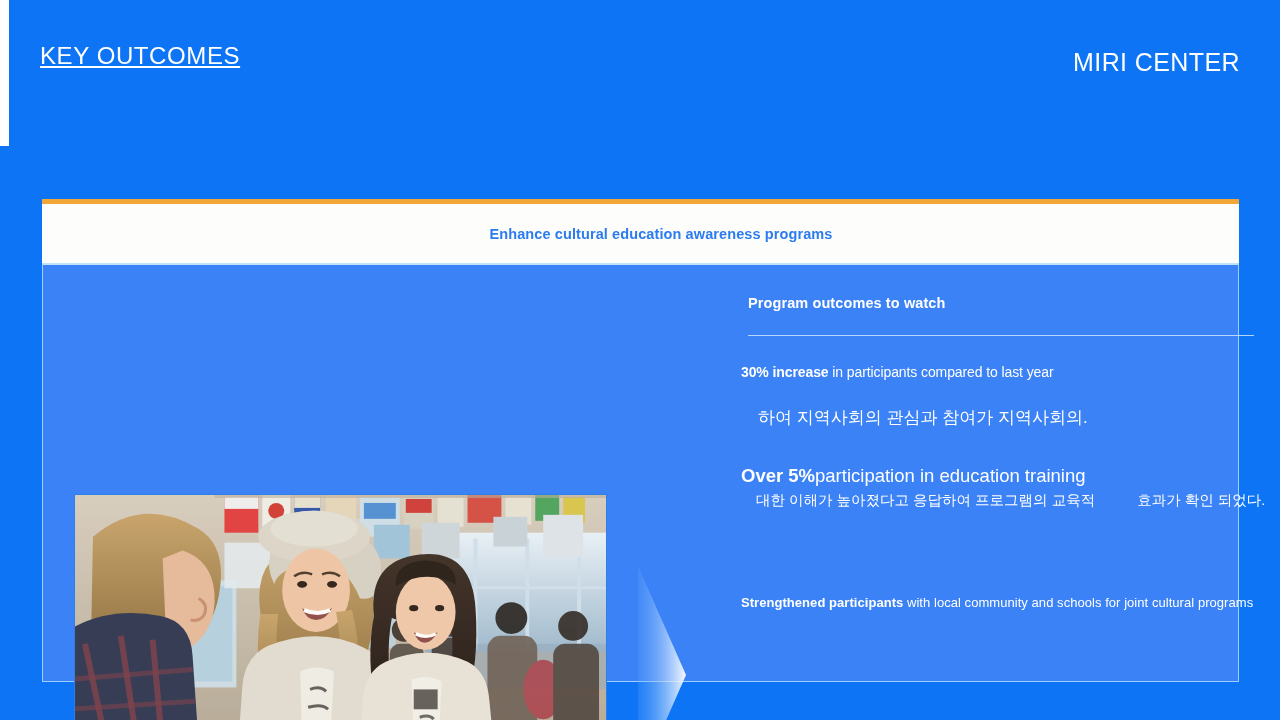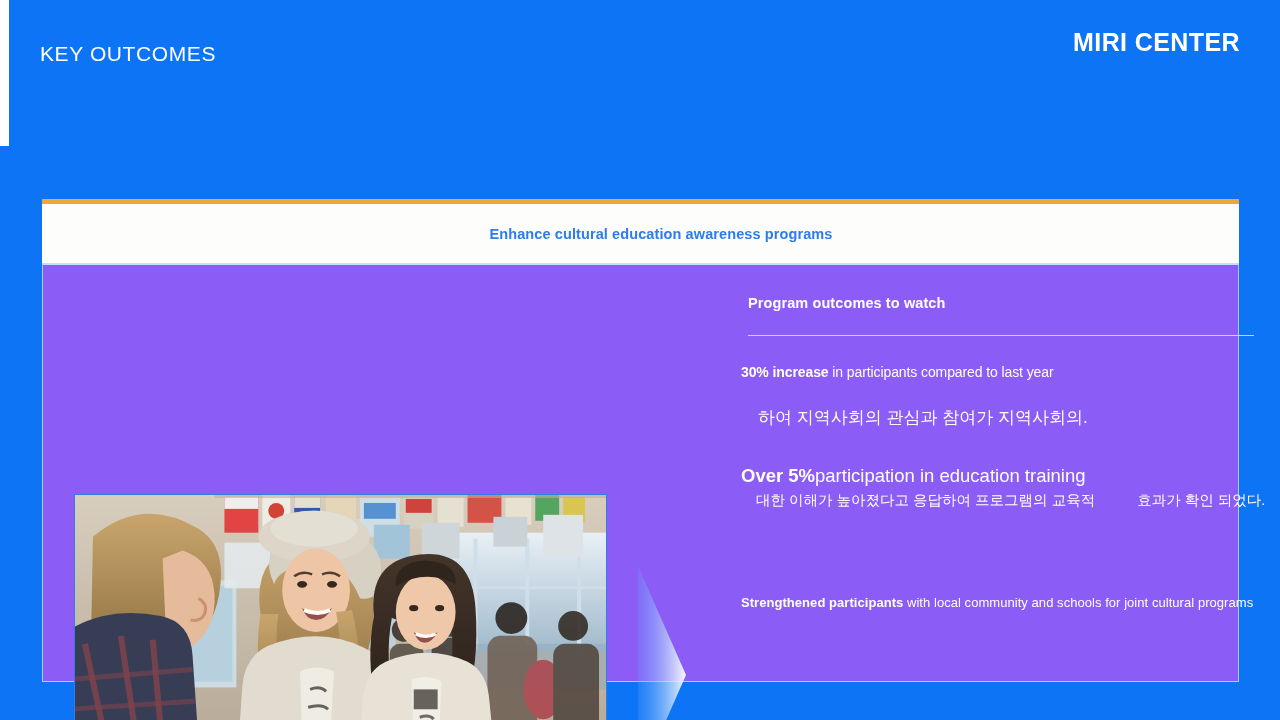--- a/index.html
+++ b/index.html
@@ -21,31 +21,32 @@
     position: absolute;
     left: 0; top: 0;
     width: 9px; height: 146px;
     background: #ffffff;
   }
 
   
   .eyebrow {
     position: absolute;
     left: 40px; top: 42px;
-    font-size: 21px;
+    font-size: 24px;
     letter-spacing: 0.6px;
     color: #ffffff;
     font-weight: 400;
     white-space: nowrap;
+    text-decoration: underline;
   }
   .brand {
     position: absolute;
-    right: 40px; top: 28px;
+    right: 40px; top: 48px;
     font-size: 25px;
-    font-weight: 700;
+    font-weight: 400;
     letter-spacing: 0.4px;
     color: #ffffff;
     white-space: nowrap;
   }
   .title {
     position: absolute;
     left: 41px; top: 96px;
     font-size: 38px;
     font-weight: 700;
     letter-spacing: -0.2px;
@@ -78,21 +79,21 @@
     font-size: 14.5px;
     font-weight: 700;
     color: #2b7cf0;
     letter-spacing: 0.1px;
     margin-left: 41px;
   }
   .card-body {
     position: absolute;
     left: 0; top: 64px;
     width: 100%; height: 419px;
-    background: #8b5cf6;
+    background: #3b82f6;
     border: 1px solid #9fd0fb;
     border-top: 2px solid #bfe2fd;
   }
 
   
   .photo {
     position: absolute;
     left: 31px; top: 229px;
     width: 533px; height: 249px;
     overflow: hidden;

